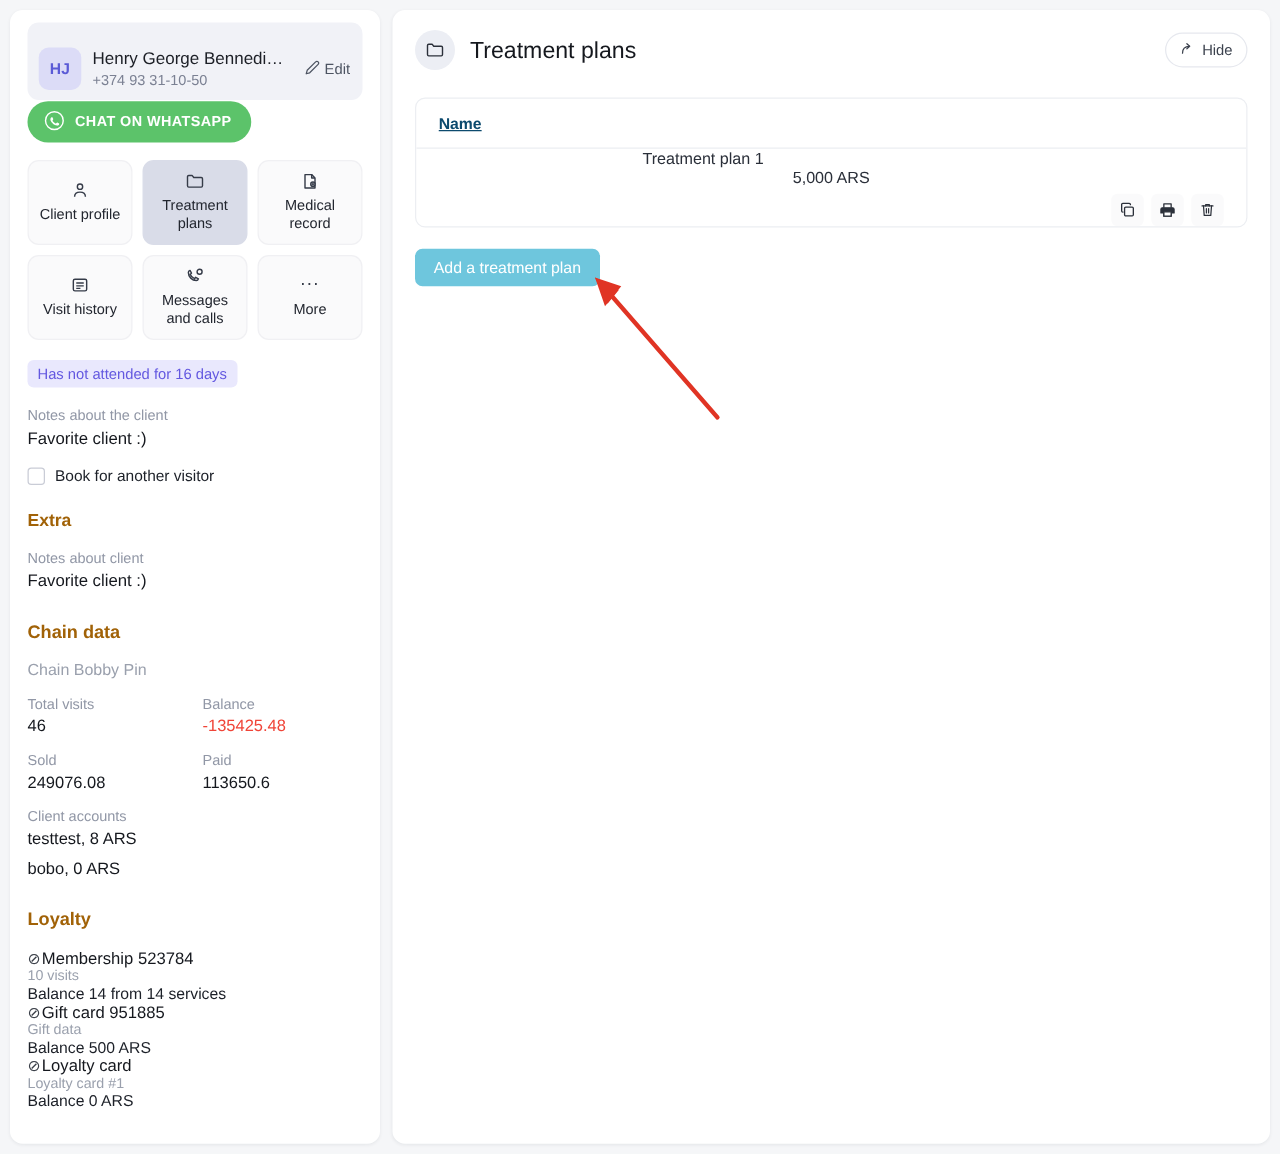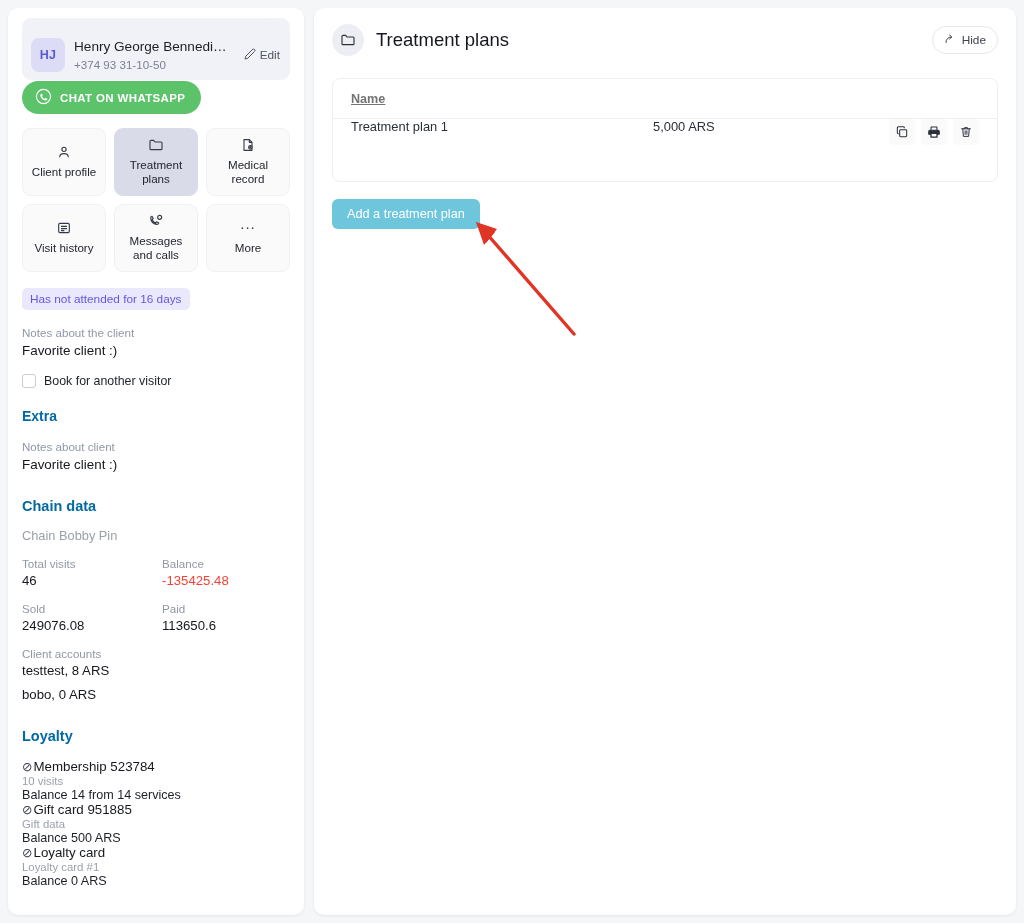--- a/index.html
+++ b/index.html
@@ -101,21 +101,21 @@
   .field-label { font-size: 11.6px; color: #9197a6; line-height: 1.3; }
   .field-value { font-size: 13.4px; color: #15181e; margin-top: 3px; }
 
   .checkrow { display: flex; align-items: center; gap: 8px; margin-top: 16px; cursor: pointer; }
   .checkbox {
     width: 14px; height: 14px; border: 1px solid #c9ccd6; border-radius: 3px; background: #fff;
     flex: 0 0 14px;
   }
   .checkrow span { font-size: 12.4px; color: #1c2028; }
 
-  .sec-title { font-size: 14px; font-weight: 700; color: #0369a1; margin-top: 20px; }
+  .sec-title { font-size: 14px; font-weight: 700; color: #a16207; margin-top: 20px; }
   .sec-title.lg { font-size: 14.5px; margin-top: 26px; }
 
   .muted-line { font-size: 12.8px; color: #9aa0ad; margin-top: 14px; }
 
   .twocol {
     display: grid; grid-template-columns: 140px 1fr; row-gap: 14px; margin-top: 14px;
   }
   .cell-label { font-size: 11.6px; color: #9197a6; }
   .cell-value { font-size: 13.2px; color: #15181e; margin-top: 3px; }
   .cell-value.neg { color: #f04438; }
@@ -166,26 +166,26 @@
     margin: 22px 18px 0 18px;
     border: 1px solid #eceef2;
     border-radius: 8px;
     overflow: hidden;
   }
   .thead {
     display: flex; align-items: center;
     height: 40px; padding: 0 18px;
     border-bottom: 1px solid #eceef2;
   }
-  .th { font-size: 12.6px; font-weight: 700; color: #737373; text-decoration: underline; }
+  .th { font-size: 12.6px; font-weight: 700; color: #0c4a6e; text-decoration: underline; }
   .th.name { width: 302px; }
   .th.cost { flex: 1; }
   .trow {
-    display: flex; 
-    height: 62px; padding: 0 18px;
+    display: flex; align-items: center;
+    height: 62px; padding: 0 18px; flex-direction: column;
   }
   .td { font-size: 12.9px; color: #2a2f39; }
   .td.name { width: 302px; }
   .td.cost { flex: 1; }
   .row-actions { display: flex; gap: 6px; margin-left: auto; }
   .icon-btn {
     width: 26px; height: 26px;
     border: none; background: #fafafb; border-radius: 5px;
     display: flex; align-items: center; justify-content: center;
     cursor: pointer; color: #2b303a;

